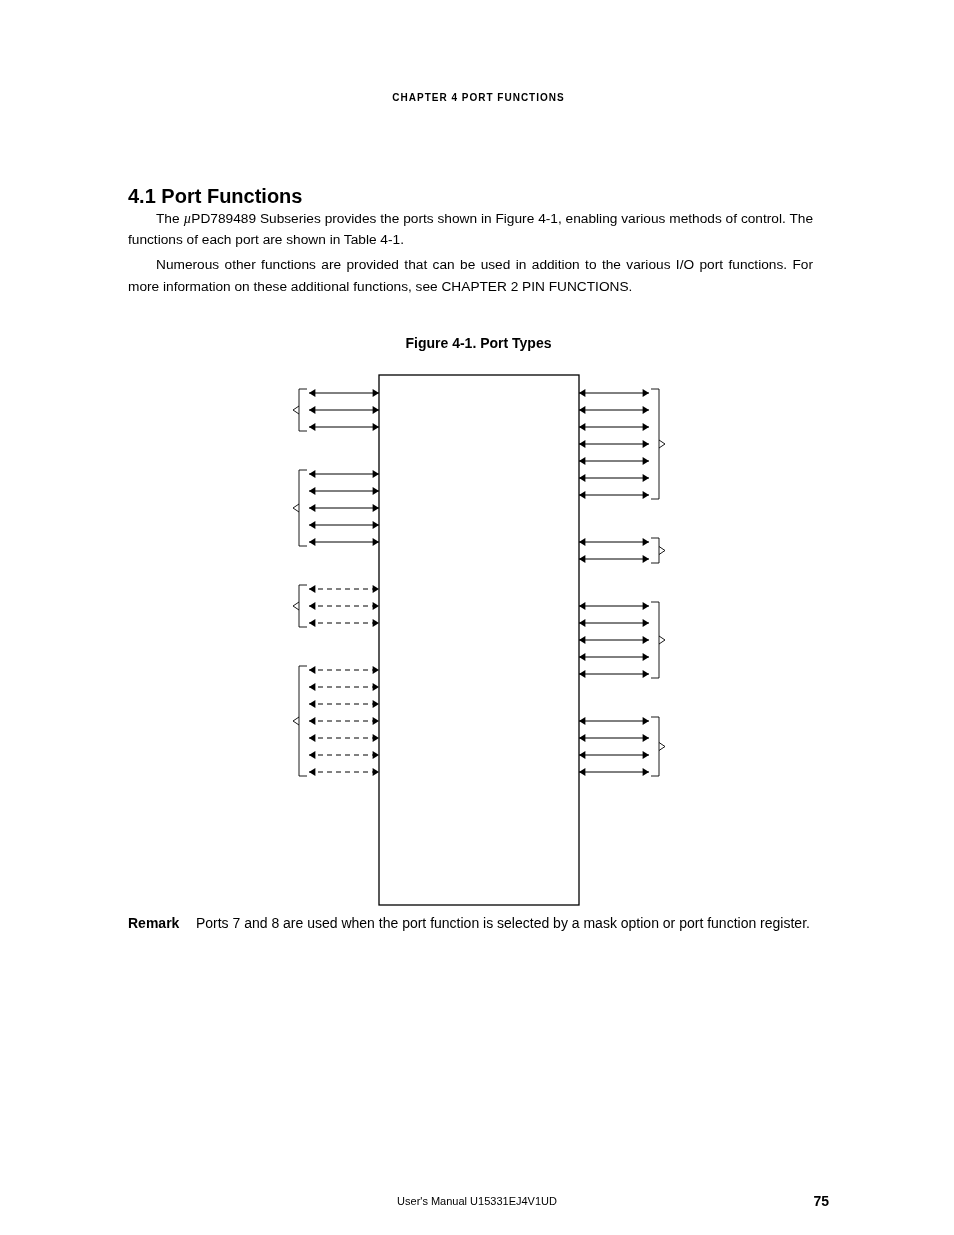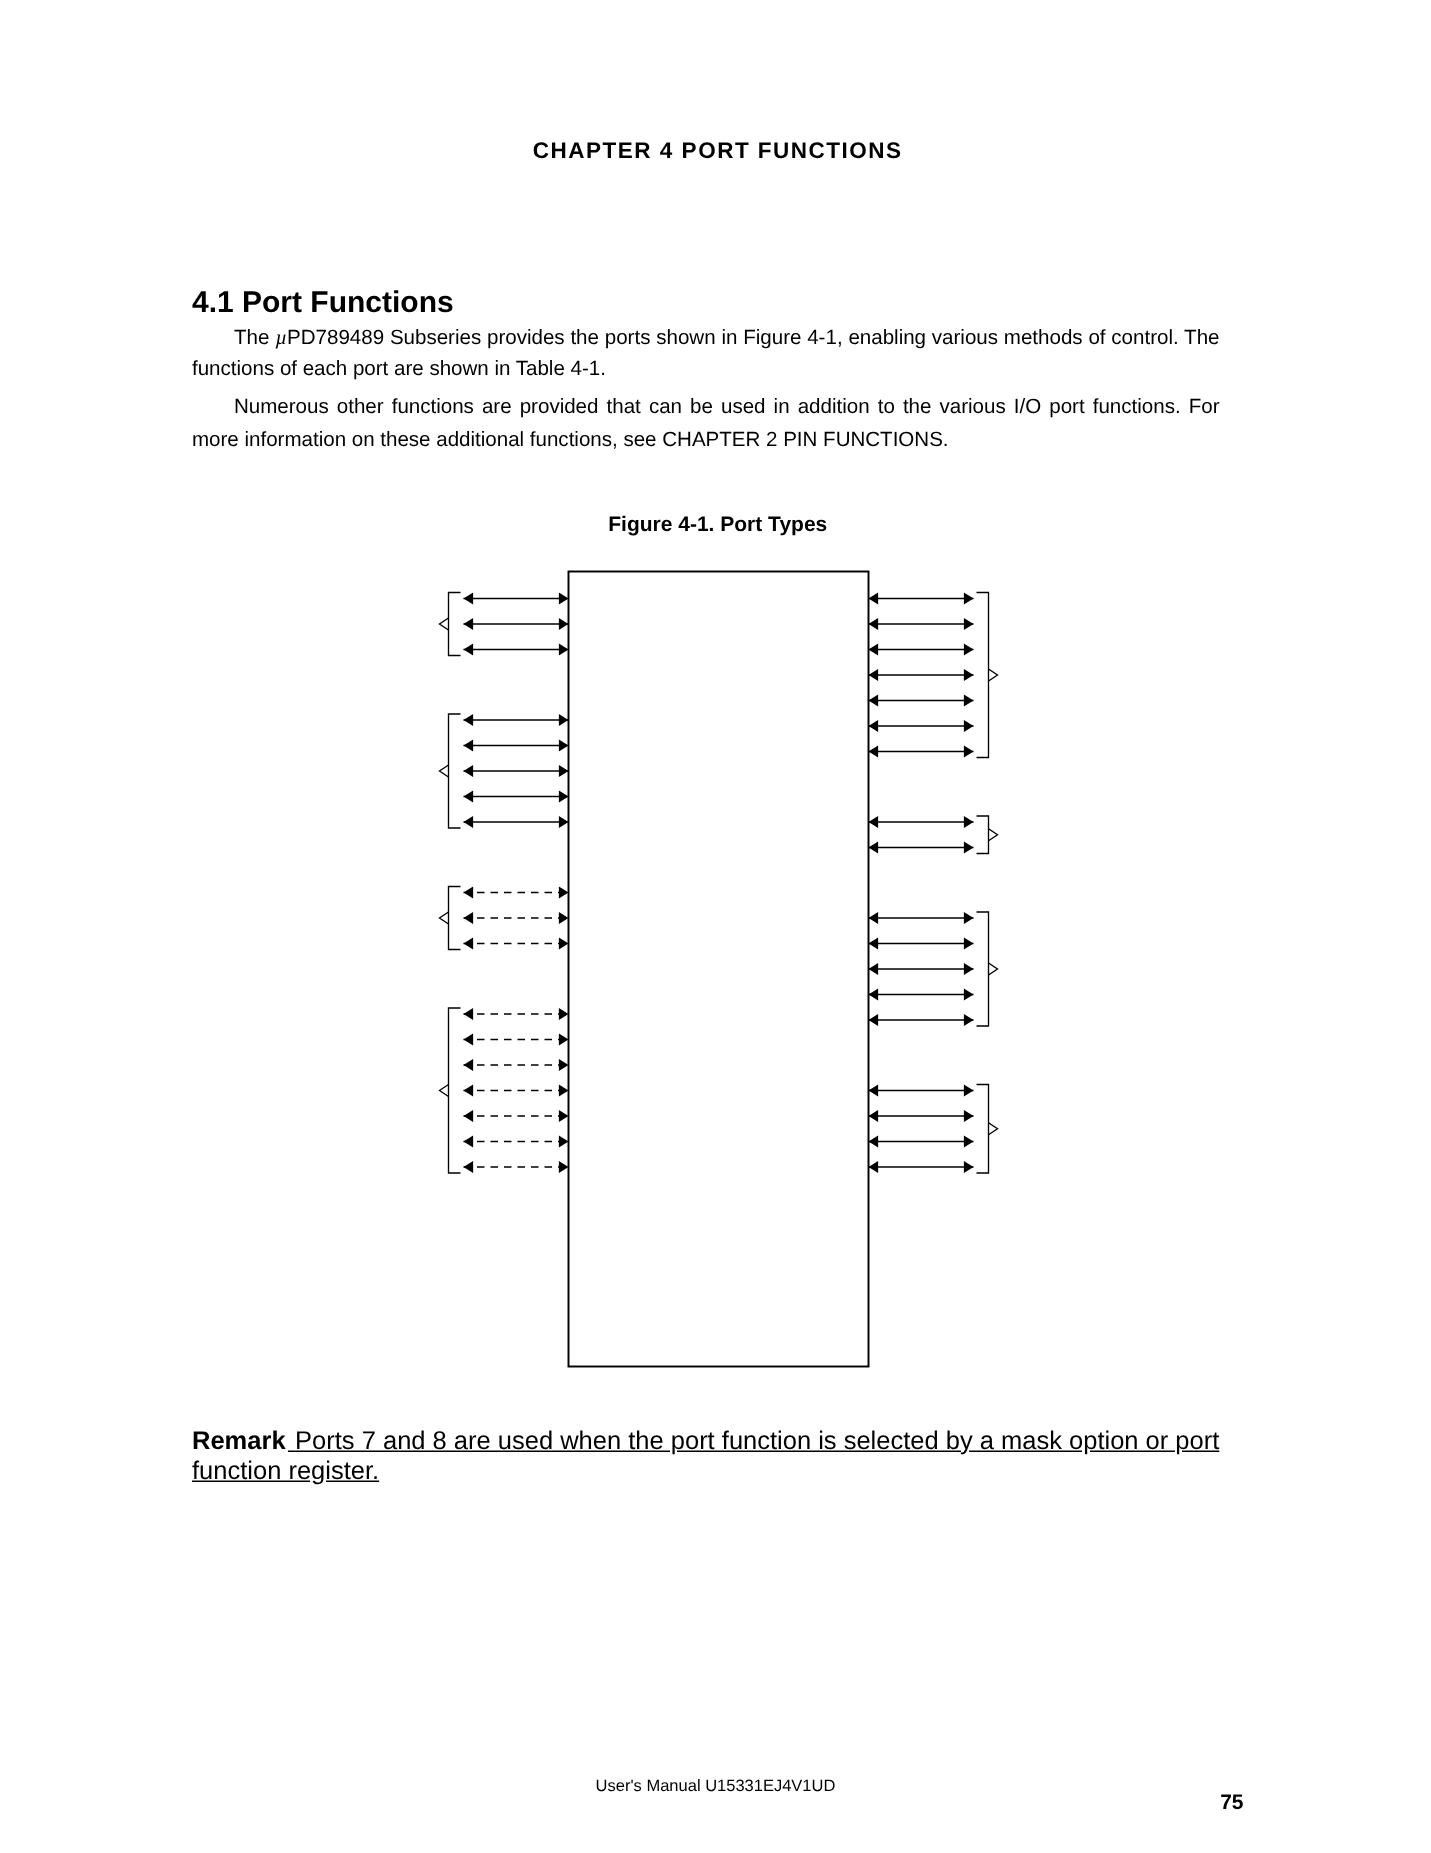--- a/index.html
+++ b/index.html
@@ -14,21 +14,21 @@
   }
   .page {
     padding: 92px 125px 0 128px;
     box-sizing: border-box;
     height: 100%;
     position: relative;
   }
   .chapter-title {
     text-align: center;
     font-weight: bold;
-    font-size: 15px;
+    font-size: 10px;
     letter-spacing: 1px;
     margin-bottom: 82px;
   }
   .section-head {
     font-weight: bold;
     font-size: 20px;
   }
   .para {
     font-size: 13.7px;
     line-height: 1.55;
@@ -44,38 +44,36 @@
     font-size: 14px;
     margin-top: 38px;
     margin-bottom: 14px;
   }
   .figure-wrap {
     display:flex;
     justify-content:center;
   }
   svg { display:block; }
   .remark-row {
-    font-size: 17px;
-    margin-top: 30px;
-    text-decoration: underline;
+    font-size: 14px;
   }
   .remark-row .label { font-weight: bold; display:inline-block; width:64px;}
   .footer {
     position:absolute;
     bottom: 26px;
     left: 0;
     right: 0;
     font-size: 12px;
   }
   .footer-center {
     position:absolute;
     left:0; right:0;
     text-align:center;
     font-size:11px;
-    bottom: 12px;
+    bottom: 2px;
   }
   .footer-page {
     position:absolute;
     right: 125px;
     bottom: 0;
     font-weight: bold;
     font-size: 14px;
   }
 </style>
 </head>

